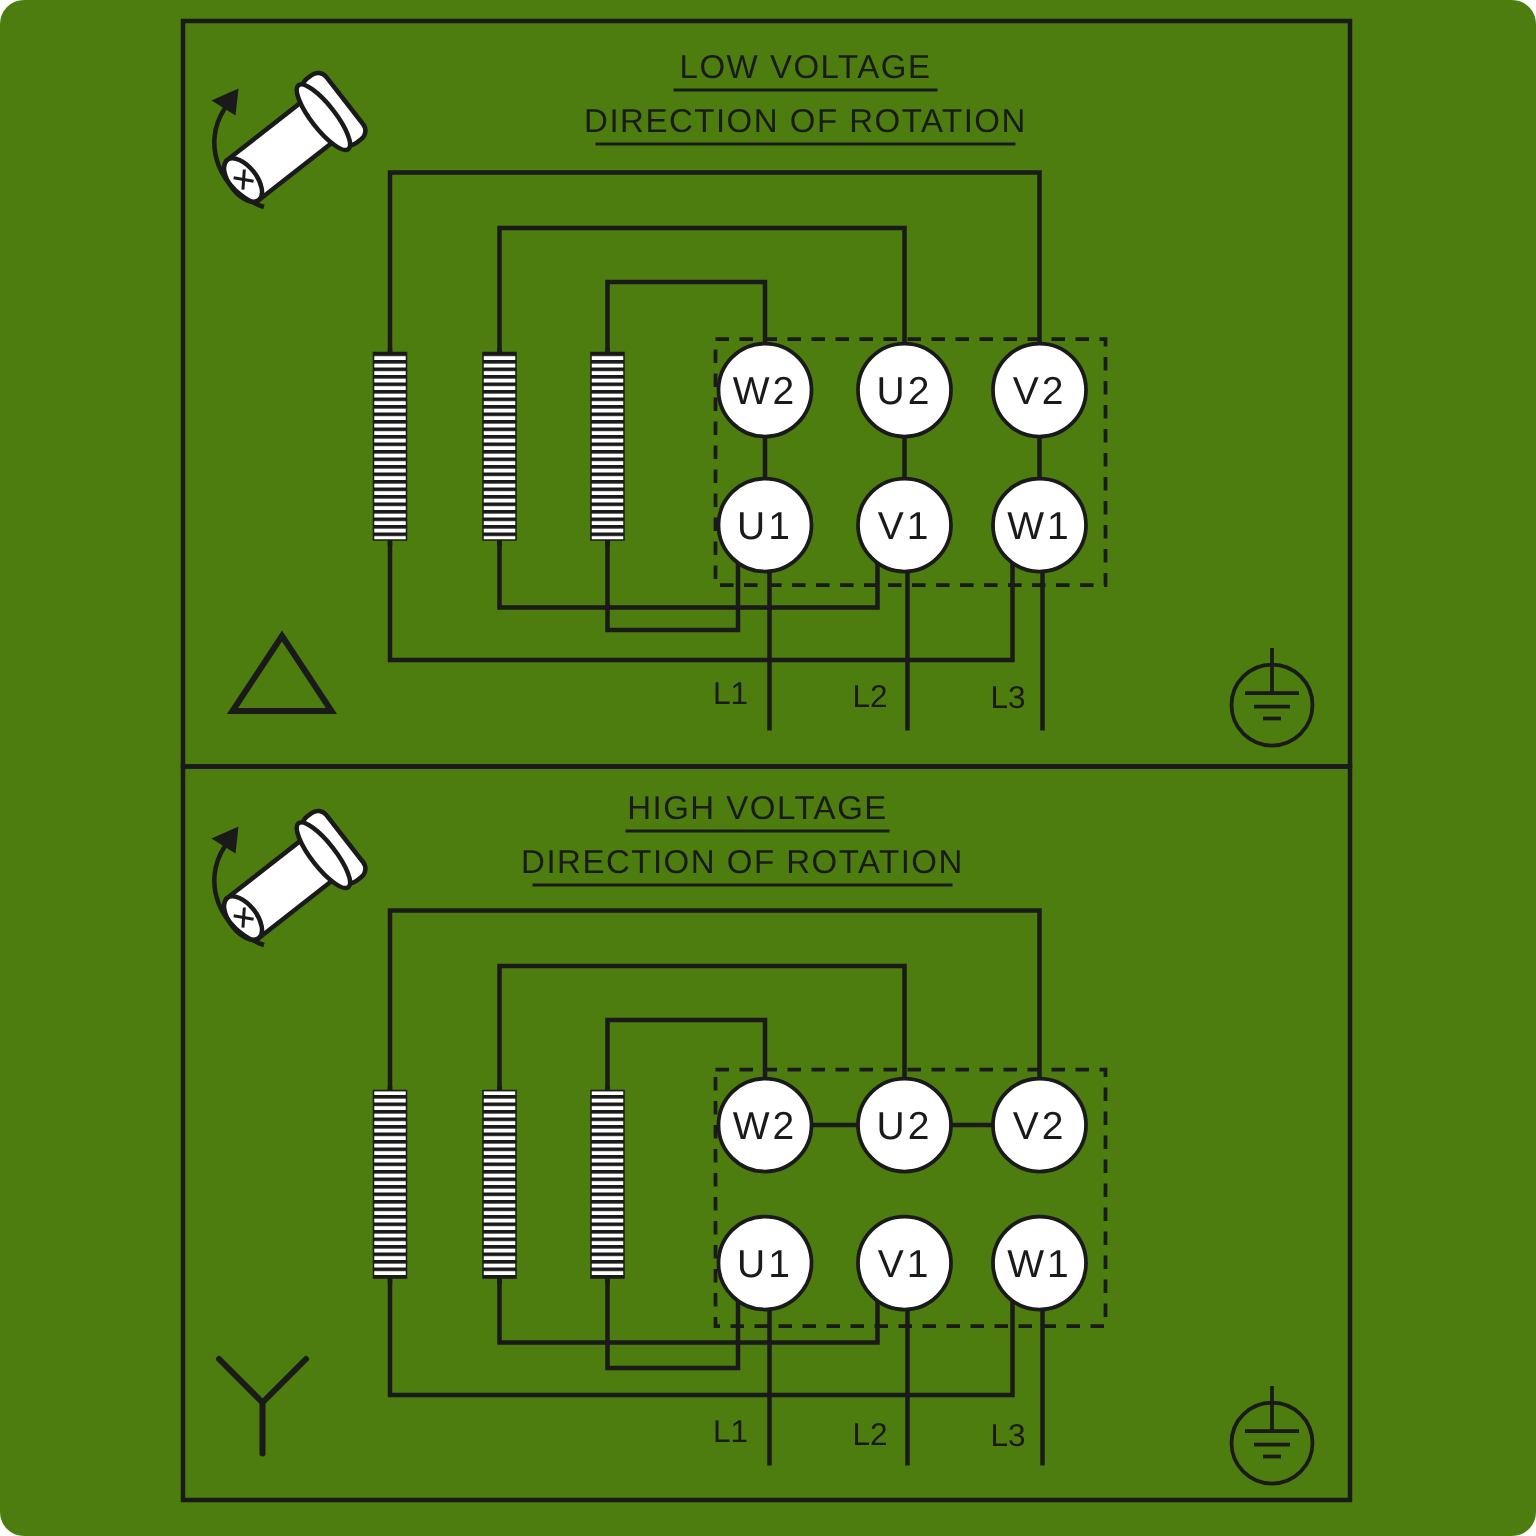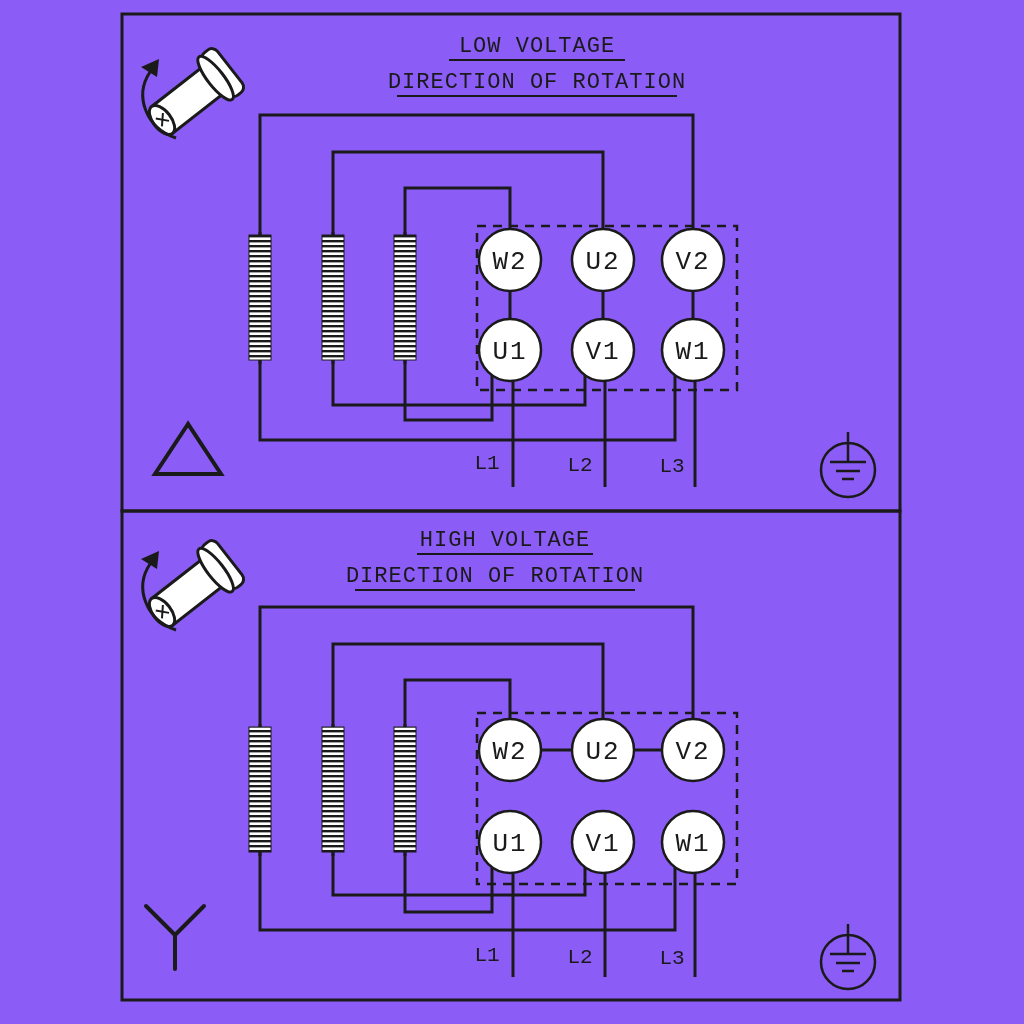--- a/index.html
+++ b/index.html
@@ -1,20 +1,21 @@
 <!DOCTYPE html>
 <html><head>
 <meta charset="utf-8">
 <style>
   html,body{margin:0;padding:0;background:#fff;}
   .canvas{
     position:relative;
     width:1024px;height:1024px;
-    background:#8b5cf6;
-    font-family:Liberation Mono, monospace;
+    background:#4d7c0f;
+    font-family:Liberation Sans, sans-serif;
+    border-radius:16px;
   }
   svg{display:block;}
   text{fill:#1a1a1a;}
   .title-text{font-size:22px;letter-spacing:1px;}
   .terminal-text{font-size:26px;letter-spacing:2px;}
   .supply-text{font-size:21px;}
 </style>
 </head>
 <body>
 

